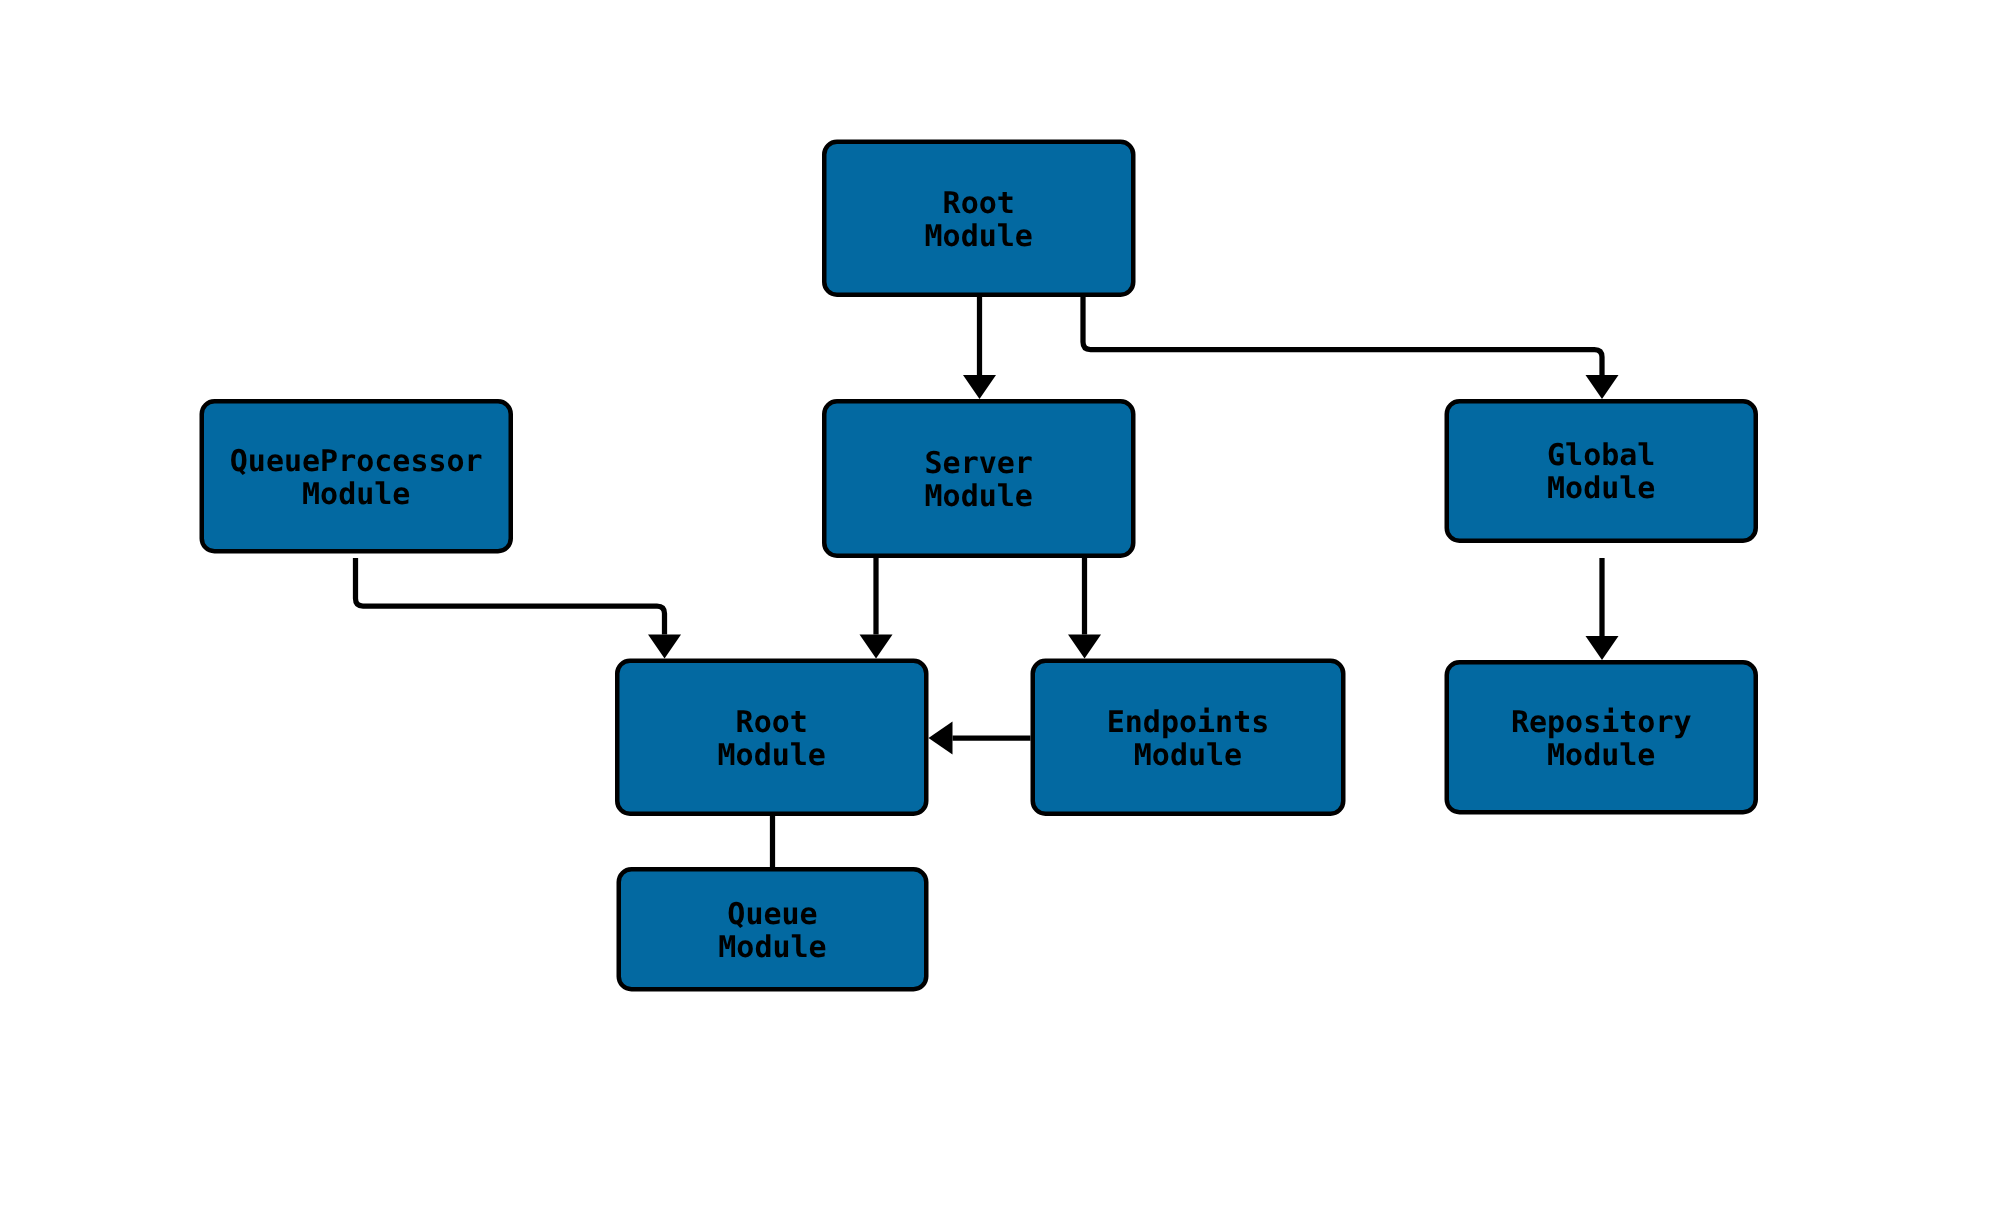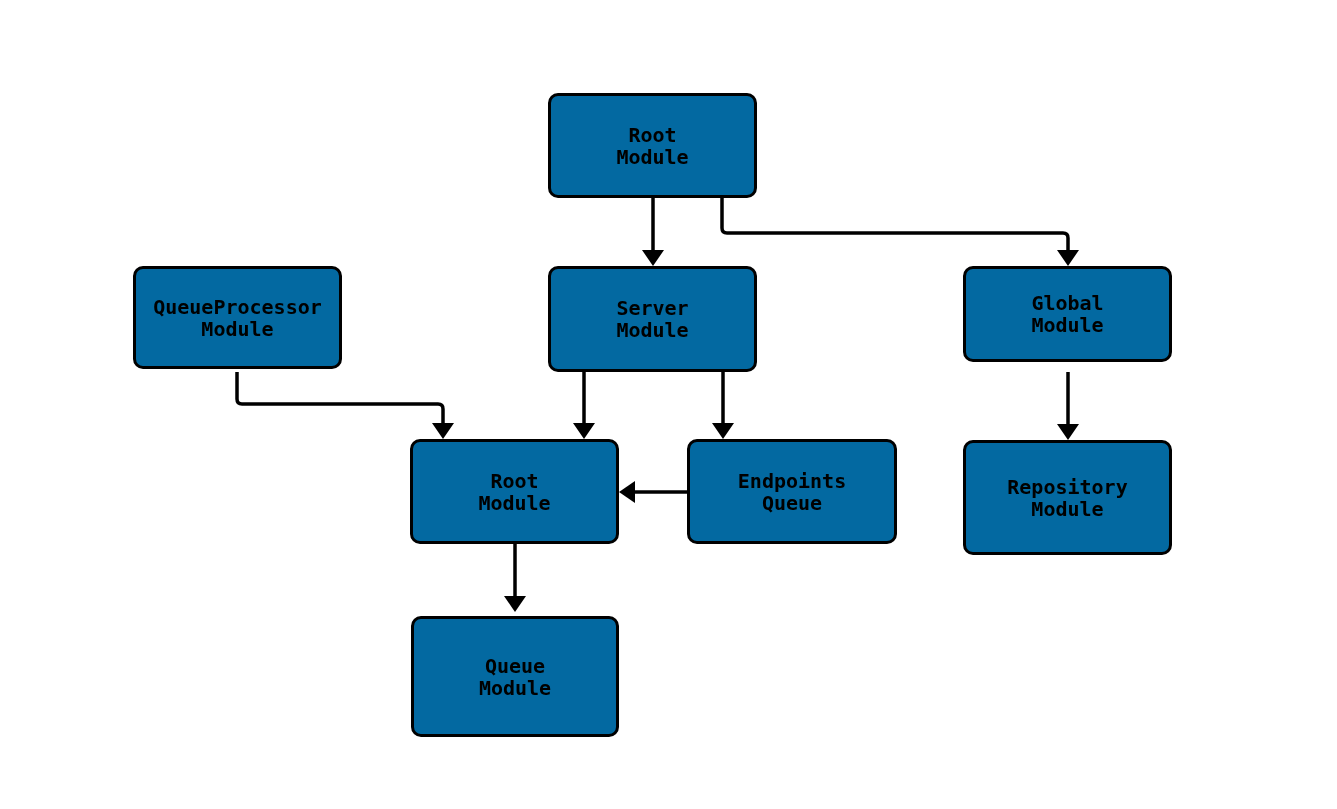--- a/index.html
+++ b/index.html
@@ -46,22 +46,22 @@
   }
   .node .label { white-space: pre-line; }
 
   
   #node-root          { left: 548px;  top: 93px;  width: 209px; height: 105px; }
   #node-queueprocessor{ left: 133px;  top: 266px; width: 209px; height: 103px; }
   #node-server        { left: 548px;  top: 266px; width: 209px; height: 106px; justify-content: center; }
   #node-global        { left: 963px;  top: 266px; width: 209px; height: 96px; }
   #node-core          { left: 410px;  top: 439px; width: 209px; height: 105px; }
   #node-endpoints     { left: 687px;  top: 439px; width: 210px; height: 105px; }
-  #node-repository    { left: 963px;  top: 440px; width: 209px; height: 115px; align-items: center; }
-  #node-queue         { left: 411px;  top: 616px; width: 208px; height: 121px; }
+  #node-repository    { left: 963px;  top: 440px; width: 209px; height: 103px; align-items: center; }
+  #node-queue         { left: 411px;  top: 578px; width: 208px; height: 83px; }
 </style>
 </head>
 <body>
 
 <div class="canvas">
 
   <svg class="edges" viewBox="0 0 1337 809" xmlns="http://www.w3.org/2000/svg">
 
     <g>
       <path d="M653,198 L653,250"></path>
@@ -124,21 +124,21 @@
 Module</span>
   </div>
 
   <div class="node" id="node-core">
     <span class="label">Root
 Module</span>
   </div>
 
   <div class="node" id="node-endpoints">
     <span class="label">Endpoints
-Queue</span>
+Module</span>
   </div>
 
   <div class="node" id="node-repository">
     <span class="label">Repository
 Module</span>
   </div>
 
   <div class="node" id="node-queue">
     <span class="label">Queue
 Module</span>

